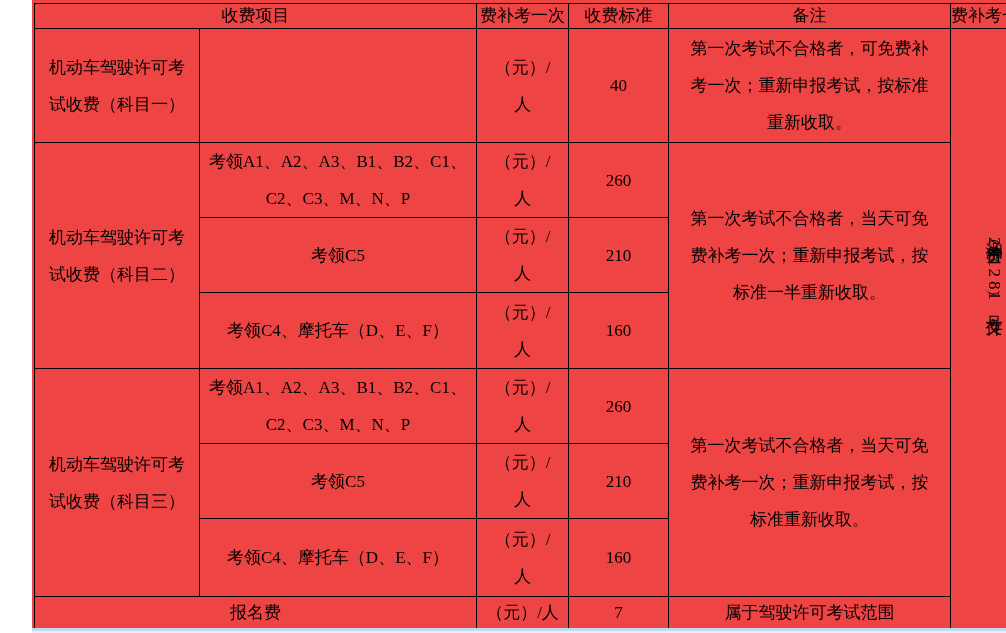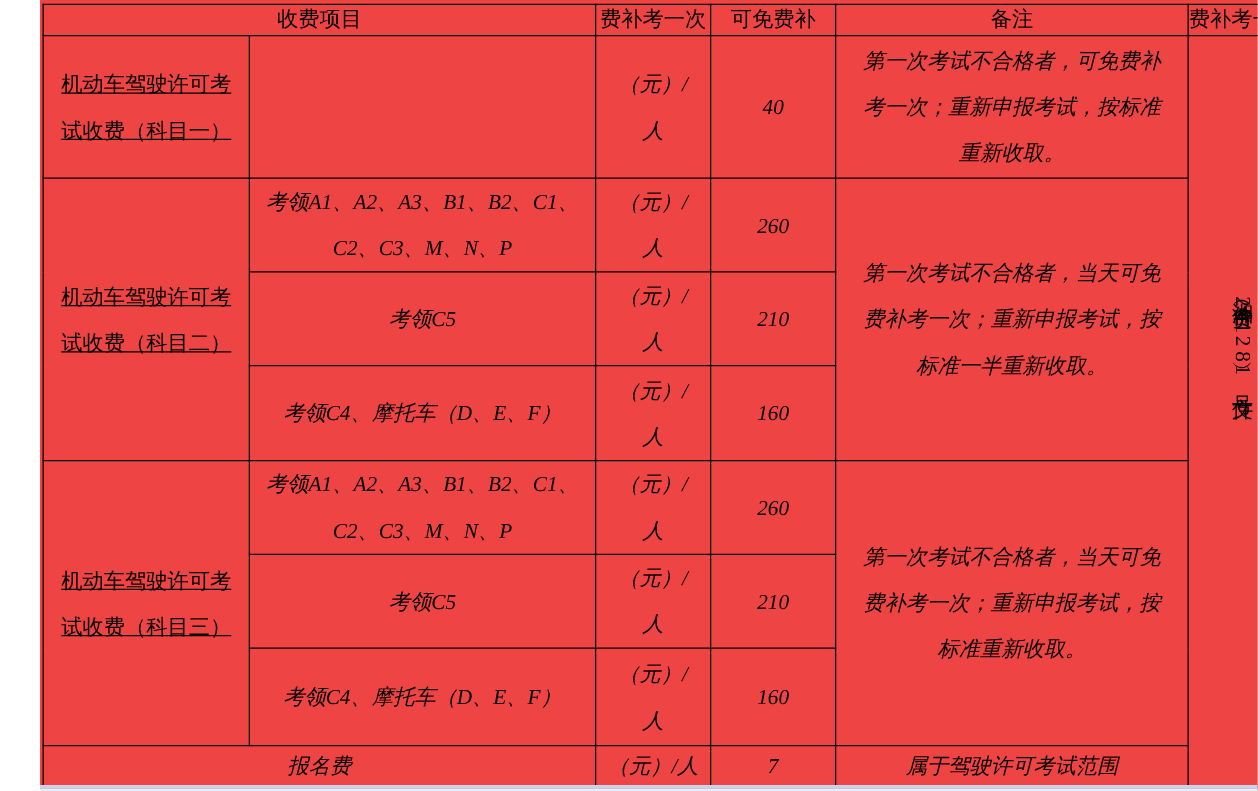--- a/index.html
+++ b/index.html
@@ -32,28 +32,26 @@
     padding: 0;
     overflow: hidden;
   }
   th.hdr {
     height: 24px;
     line-height: 24px;
   }
   td.body-cell {
     line-height: 37px;
     white-space: pre-line;
-    font-style: italic;
   }
   td.cat-cell {
     text-align: left;
     padding-left: 9px;
     line-height: 37px;
     white-space: pre-line;
-    text-decoration: underline;
   }
   td.basis-cell,
   th.basis-hdr {
     border-right: none;
   }
   td.basis-cell {
     border-bottom: none;
   }
   .vtext {
     display: inline-block;
@@ -93,21 +91,21 @@
       <col style="width:92px">
       <col style="width:100px">
       <col style="width:282px">
       <col style="width:86px">
     </colgroup>
 
     <tbody>
         <tr style="height:24px">
       <th class="hdr" colspan="2">收费项目</th>
       <th class="hdr">费补考一次</th>
-      <th class="hdr">可免费补</th>
+      <th class="hdr">收费标准</th>
       <th class="hdr">备注</th>
       <th class="hdr basis-hdr">费补考一次</th>
     </tr>
 
     <tr style="height:114px">
       <td class="cat-cell">机动车驾驶许可考
 试收费（科目一）</td>
       <td class="body-cell"></td>
       <td class="body-cell">（元）/
 人</td>

